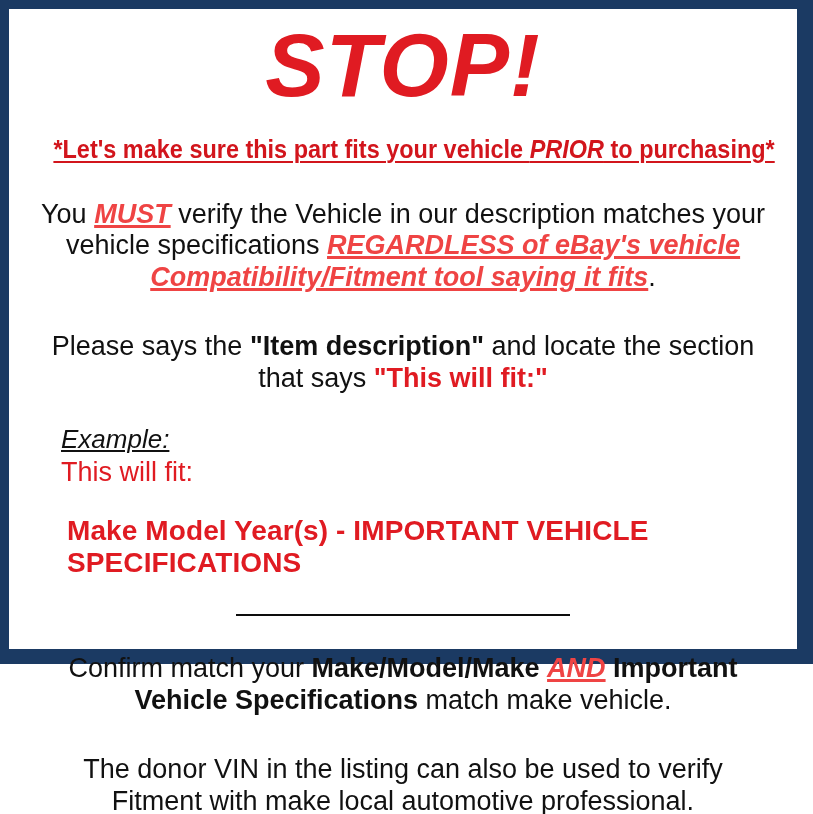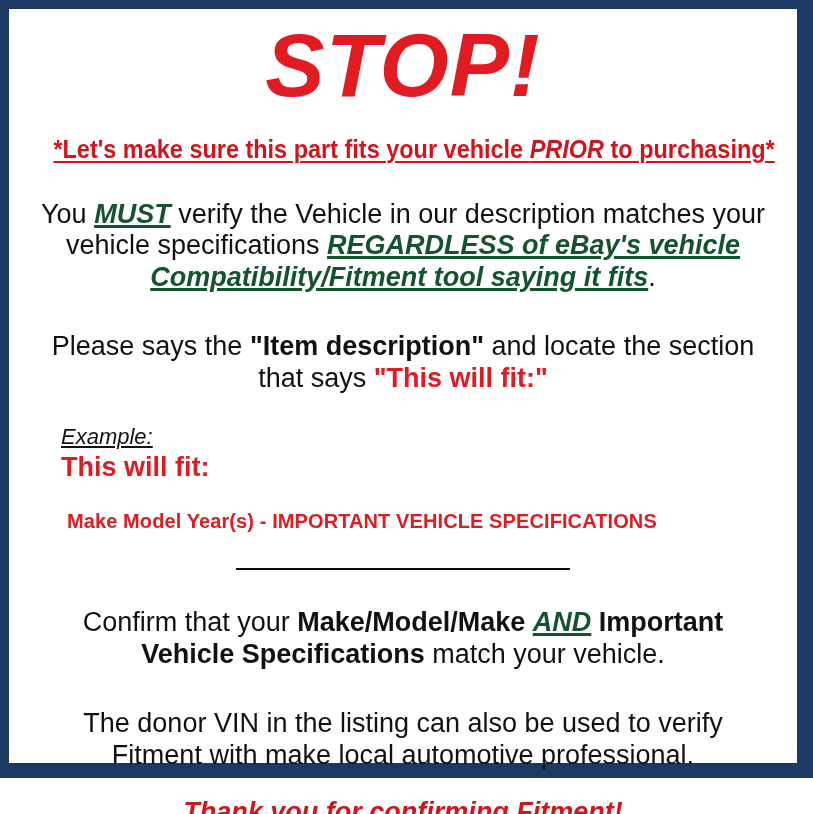--- a/index.html
+++ b/index.html
@@ -11,21 +11,21 @@
   body {
     width: 813px;
     height: 814px;
     overflow: hidden;
     font-family: "Liberation Sans", "DejaVu Sans", sans-serif;
   }
 
   #notice-card {
     box-sizing: border-box;
     width: 813px;
-    height: 778px;
+    height: 664px;
     background: #ffffff;
     border-top: 9px solid #1b3a63;
     border-left: 9px solid #1b3a63;
     border-right: 16px solid #1b3a63;
     border-bottom: 15px solid #1b3a63;
     position: relative;
   }
 
   #notice-inner {
     box-sizing: border-box;
@@ -80,56 +80,56 @@
   }
   .p-must      { padding-top: 36px; }
   .p-itemdesc  { padding-top: 38px; }
   .p-confirm   { padding-top: 30px; }
   .p-vin       { padding-top: 38px; }
 
   .b   { font-weight: bold; }
   .red { color: #e01b22; }
   .i   { font-style: italic; }
   .redbold-ul {
-    color: #14532d;
+    color: #ef4444;
     font-weight: bold;
     text-decoration: underline;
     text-decoration-thickness: 2.5px;
     text-underline-offset: 2px;
     font-style: italic;
   }
 
   
   .example-block {
     text-align: left;
     padding-left: 38px;
     padding-top: 31px;
   }
   .example-label {
     margin: 0;
-    font-size: 22px;
+    font-size: 26px;
     line-height: 1.12;
     font-style: italic;
     color: #111111;
     text-decoration: underline;
     text-decoration-thickness: 2px;
     text-underline-offset: 2px;
     display: inline-block;
   }
   .example-fit {
     margin: 0;
     font-size: 27px;
     line-height: 1.15;
-    font-weight: bold;
+    font-weight: normal;
     color: #e01b22;
     padding-top: 2px;
   }
   .example-spec {
     margin: 0;
-    font-size: 20px;
+    font-size: 28px;
     line-height: 1.15;
     font-weight: bold;
     color: #e01b22;
     padding-top: 27px;
     padding-left: 6px;
     letter-spacing: 0.1px;
   }
 
   
   .divider-wrap {
@@ -185,21 +185,21 @@
       </div>
       <div class="example-fit">This will fit:</div>
       <div class="example-spec">Make Model Year(s) - IMPORTANT VEHICLE SPECIFICATIONS</div>
     </div>
 
     <div class="divider-wrap">
       <hr class="divider-rule">
     </div>
 
     <div class="para p-confirm">
-      <span>Confirm that your </span><span class="b">Make/Model/Make </span><span class="redbold-ul i">AND</span><span class="b"> Important Vehicle Specifications</span><span> match your vehicle.</span>
+      <span>Confirm match your </span><span class="b">Make/Model/Make </span><span class="redbold-ul i">AND</span><span class="b"> Important Vehicle Specifications</span><span> match make vehicle.</span>
     </div>
 
     <div class="para p-vin">The donor VIN in the listing can also be used to verify Fitment with make local automotive professional.</div>
 
     <div class="thankyou">Thank you for confirming Fitment!</div>
 
   </div>
 </div>
 
 </body></html>

